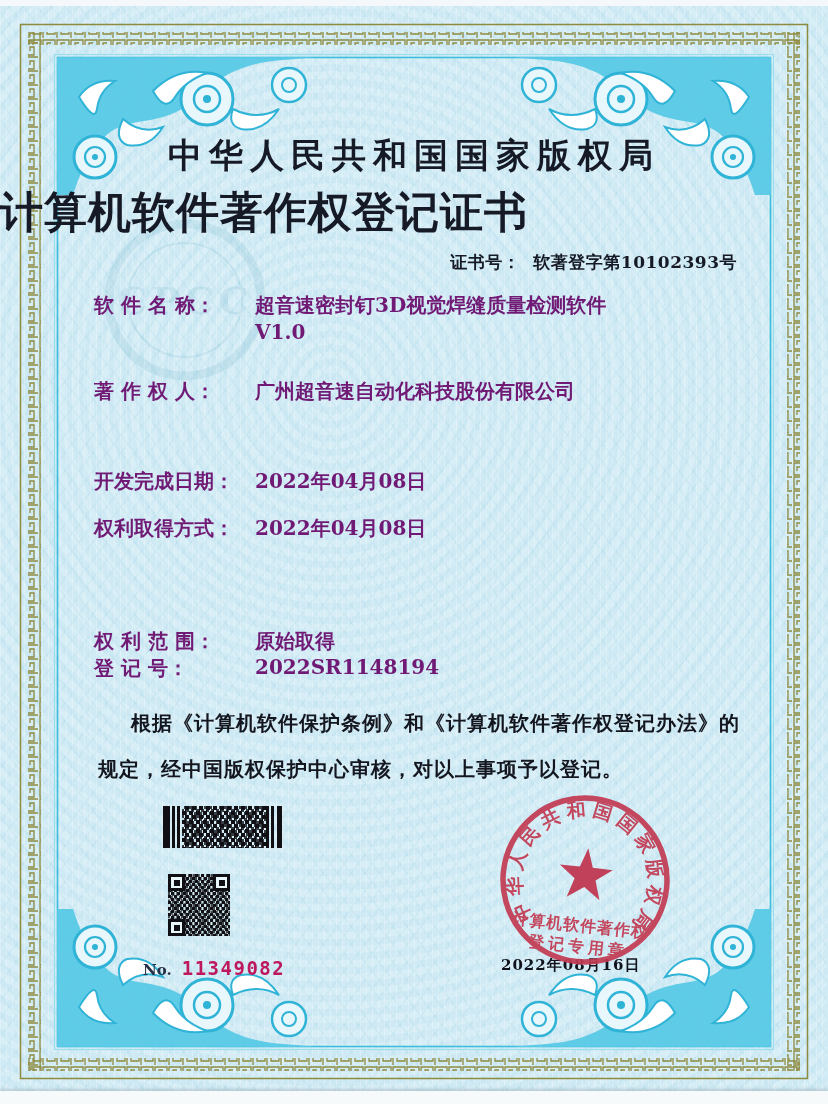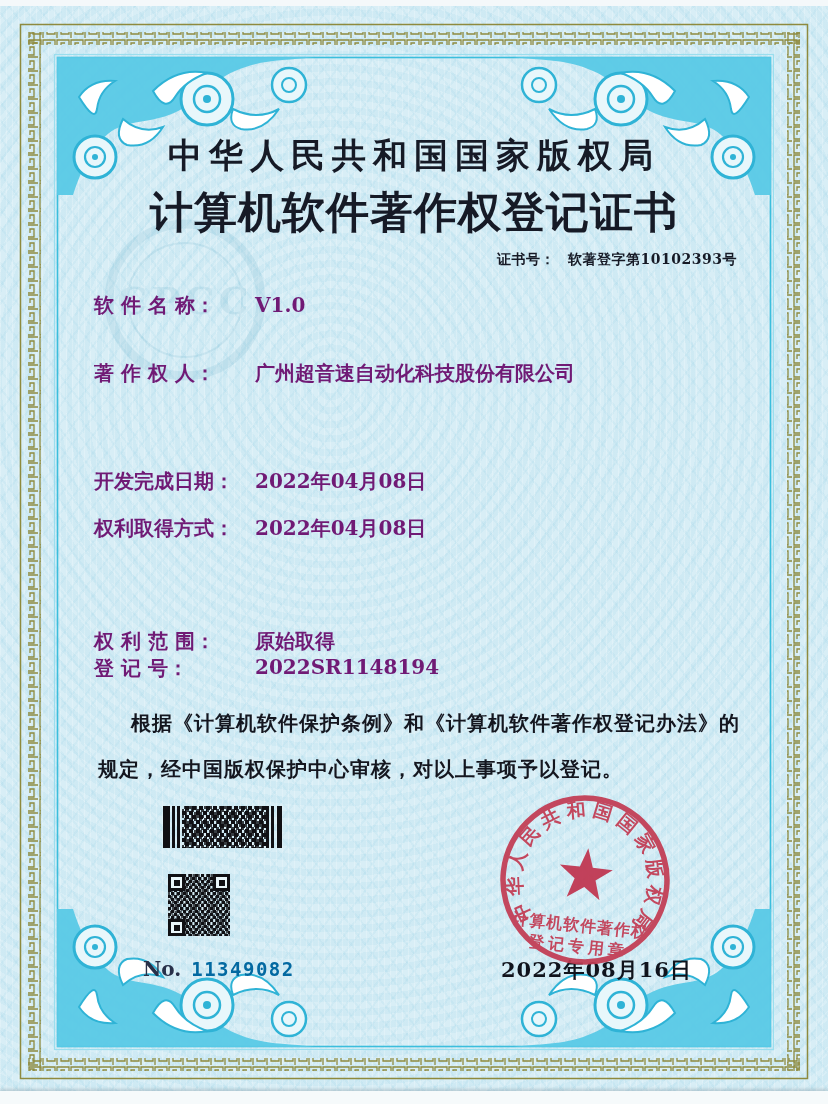--- a/index.html
+++ b/index.html
@@ -13,22 +13,22 @@
     content:"";position:absolute;inset:0;z-index:0;pointer-events:none;
     background-image:
       repeating-linear-gradient(90deg, rgba(255,255,255,.22) 0 1px, rgba(255,255,255,0) 1px 6px),
       repeating-linear-gradient(52deg, rgba(130,198,222,.10) 0 2px, rgba(130,198,222,0) 2px 11px),
       repeating-linear-gradient(-52deg, rgba(130,198,222,.10) 0 2px, rgba(130,198,222,0) 2px 11px),
       repeating-radial-gradient(circle at 40% 35%, rgba(255,255,255,.12) 0 7px, rgba(150,205,225,.07) 7px 14px);
   }
   .frame{position:absolute;left:0;top:0;z-index:1;}
   .txt{position:absolute;z-index:2;color:#161a26;white-space:nowrap;}
   .issuer{left:0;right:0;top:133px;text-align:center;font-size:34px;font-weight:700;letter-spacing:7px;}
-  .ctitle{left:0;right:0;top:184px;text-align:center;font-size:43px;font-weight:700;letter-spacing:1px;}
-  .certno{top:251px;right:91px;font-size:14px;font-weight:700;letter-spacing:.5px;}
+  .ctitle{left:0;right:0;top:184px;font-size:43px;font-weight:700;letter-spacing:1px;}
+  .certno{top:251px;right:91px;font-size:17px;font-weight:700;letter-spacing:.5px;}
   .certno .gap{margin-left:13px;}
   .row{position:absolute;left:94px;z-index:2;font-size:20px;font-weight:700;color:#701a75;white-space:nowrap;}
   .row .val{position:absolute;left:161px;top:0;white-space:nowrap;}
   .row .val .l2{display:block;margin-top:1px;}
   .st{position:absolute;z-index:2;font-size:20px;font-weight:700;letter-spacing:1px;color:#14161f;white-space:nowrap;}
   .st1{left:131px;top:710px;}
   .st2{left:98px;top:756px;}
   
   .barcode{position:absolute;left:163px;top:806px;width:119px;height:42px;z-index:2;display:flex;}
   .bc-l{width:15px;border-left:4px solid #101014;
@@ -43,25 +43,25 @@
   
   .qr{position:absolute;left:168px;top:874px;width:62px;height:62px;z-index:2;
     background-image:
       repeating-conic-gradient(#101014 0% 25%, rgba(0,0,0,0) 0% 50%),
       repeating-conic-gradient(rgba(16,16,20,.75) 0% 25%, rgba(0,0,0,0) 0% 50%);
     background-size:6px 6px,4.5px 7.5px;background-position:0 0,2px 3px;}
   .qr .f{position:absolute;width:17px;height:17px;border:3.5px solid #101014;background:#e9f6fa;box-sizing:border-box;}
   .qr .f::after{content:"";position:absolute;inset:2.5px;background:#101014;}
   .f-tl{left:0;top:0;} .f-tr{right:0;top:0;} .f-bl{left:0;bottom:0;}
   .serial{position:absolute;left:143px;top:957px;z-index:2;white-space:nowrap;}
-  .serial .no{font-size:20px;font-weight:700;color:#273049;}
-  .serial .num{font-size:19px;font-weight:700;color:#0369a1;letter-spacing:1.5px;margin-left:10px;
+  .serial .no{font-size:15px;font-weight:700;color:#273049;}
+  .serial .num{font-size:19px;font-weight:700;color:#be185d;letter-spacing:1.5px;margin-left:10px;
     font-family:"DejaVu Sans Mono","Liberation Mono",monospace;}
   .seal{position:absolute;left:495px;top:792px;z-index:3;}
-  .date{position:absolute;left:501px;top:956px;z-index:2;font-size:21px;font-weight:700;letter-spacing:1px;color:#10131c;white-space:nowrap;}
+  .date{position:absolute;left:501px;top:956px;z-index:2;font-size:15px;font-weight:700;letter-spacing:1px;color:#10131c;white-space:nowrap;}
   .scan-top{position:absolute;left:0;top:0;right:0;height:6px;background:#f4f8fa;z-index:4;}
   .scan-bottom{position:absolute;left:0;bottom:0;right:0;height:13px;background:#f6fafb;
     box-shadow:0 -2px 3px rgba(120,140,150,.35);z-index:4;}
 </style>
 </head>
 <body>
 
 <div class="page">
 
   <svg class="frame" width="828" height="1104" viewBox="0 0 828 1104" aria-hidden="true">
@@ -111,24 +111,25 @@
 
   <div class="txt issuer">中华人民共和国国家版权局</div>
   <div class="txt ctitle">计算机软件著作权登记证书</div>
   <div class="txt certno">
     <span>证书号：</span><span class="gap">软著登字第10102393号</span>
   </div>
 
   <div class="row" style="top:292px">
     <span class="lbl">软 件 名 称：</span>
     <span class="val">
+      <span>超音速密封钉3D视觉焊缝质量检测软件</span>
       <span class="l2">V1.0</span>
     </span>
   </div>
-  <div class="row" style="top:360px">
+  <div class="row" style="top:378px">
     <span class="lbl">著 作 权 人：</span>
     <span class="val">广州超音速自动化科技股份有限公司</span>
   </div>
   <div class="row" style="top:468px">
     <span class="lbl">开发完成日期：</span>
     <span class="val">2022年04月08日</span>
   </div>
   <div class="row" style="top:515px">
     <span class="lbl">权利取得方式：</span>
     <span class="val">2022年04月08日</span>

